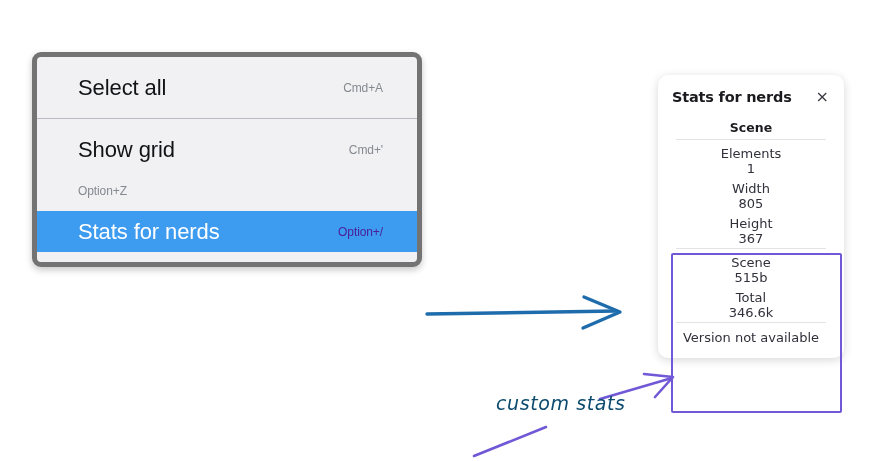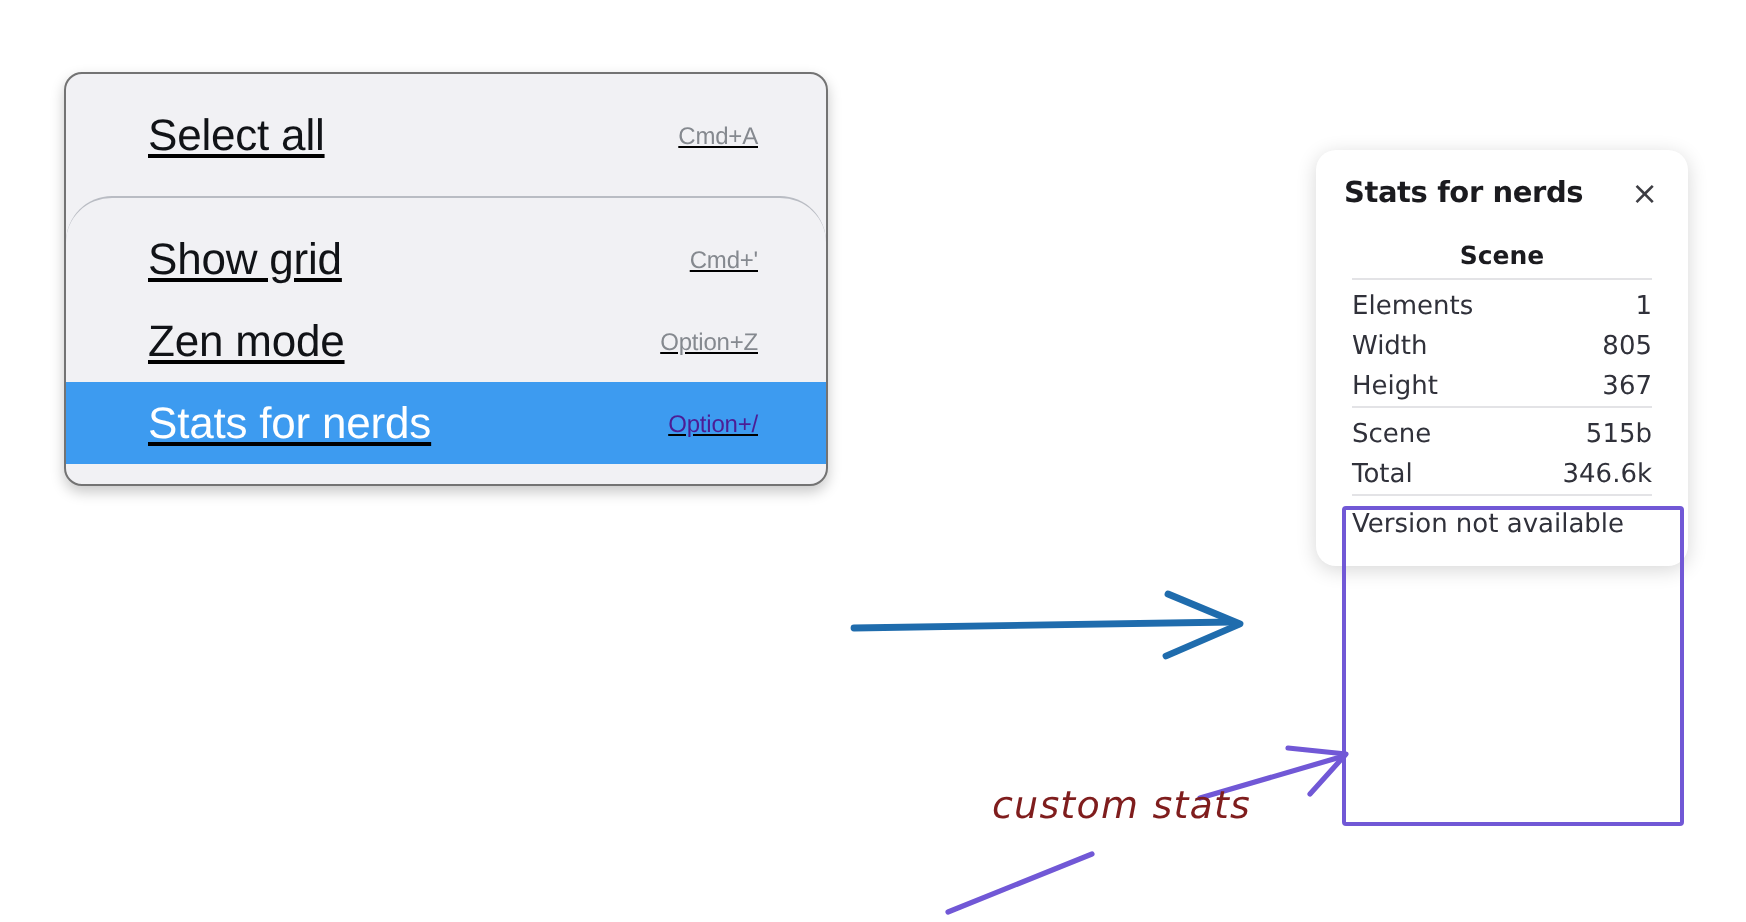--- a/index.html
+++ b/index.html
@@ -4,28 +4,27 @@
 <style>
   html,body{margin:0;padding:0;}
   body{
     width:873px;height:461px;background:#ffffff;position:relative;overflow:hidden;
     font-family:"Liberation Sans",sans-serif;
     -webkit-font-smoothing:antialiased;
   }
 
   
   #context-menu{
-    position:absolute;left:32px;top:36px;width:380px;
-    background:#f1f1f4;border:1px solid #737373;border-radius:9px;
+    position:absolute;left:32px;top:52px;width:380px;
+    background:#f1f1f4;border:5px solid #737373;border-radius:9px;
     box-shadow:0 3px 7px rgba(0,0,0,.22);
     overflow:hidden;
-    text-decoration:underline;
   }
   .menu-group{padding:10px 0;}
-  .menu-group + .menu-group{border-top:1px solid #b9bcc3;border-radius:23px;}
+  .menu-group + .menu-group{border-top:1px solid #b9bcc3;}
   .menu-item{
     display:flex;align-items:center;justify-content:space-between;
     height:41px;padding:0 34px 0 41px;box-sizing:border-box;cursor:default;
   }
   .menu-item .mi-label{font-size:22px;color:#111317;letter-spacing:-.1px;}
   .menu-item .mi-shortcut{font-size:12px;color:#85898f;letter-spacing:-.1px;}
   .menu-item.selected{background:#3d9bf0;}
   .menu-item.selected .mi-label{color:#ffffff;}
   .menu-item.selected .mi-shortcut{color:#4c1d95;}
 
@@ -44,38 +43,38 @@
   .sp-title{font-size:14.5px;font-weight:bold;color:#1b1b1f;letter-spacing:-.2px;}
   .sp-close{font-size:16px;color:#3d3d43;line-height:1;padding:0 1px;cursor:pointer;}
   .sp-inner{padding:0 18px;}
   .sp-section-head{
     text-align:center;font-size:12.5px;font-weight:bold;color:#1b1b1f;
     padding:3px 0 4px 0;
   }
   .sp-rule{height:1px;background:#e3e3e6;margin:0 0 3px 0;}
   .sp-row{
     display:flex;align-items:center;justify-content:space-between;
-    font-size:13px;color:#30313a;padding:2.5px 0;
+    font-size:13px;color:#30313a;padding:2.5px 0;flex-direction:column;
   }
   .sp-row .sp-val{color:#30313a;}
-  .sp-note{font-size:13px;color:#30313a;padding:4px 0 1px 0;}
+  .sp-note{font-size:13px;color:#30313a;padding:4px 0 1px 0;text-align:center;}
 
   
   #custom-stats-box{
     position:absolute;left:671px;top:253px;width:171px;height:160px;
     border:2px solid #7158d6;border-radius:2px;
     box-sizing:border-box;pointer-events:none;
   }
 
   
   #annotations{position:absolute;left:0;top:0;width:873px;height:461px;pointer-events:none;}
   #custom-stats-label{
     position:absolute;left:496px;top:392px;
     font-family:"DejaVu Sans",sans-serif;
-    font-size:19px;color:#7f1d1d;letter-spacing:.6px;
+    font-size:19px;color:#0c4a6e;letter-spacing:.6px;
     font-style:italic;white-space:nowrap;
   }
 </style>
 </head>
 <body>
 
 <div id="context-menu">
 
   <div class="menu-group">
     <div class="menu-item">
@@ -83,21 +82,20 @@
       <span class="mi-shortcut">Cmd+A</span>
     </div>
   </div>
 
   <div class="menu-group">
     <div class="menu-item">
       <span class="mi-label">Show grid</span>
       <span class="mi-shortcut">Cmd+'</span>
     </div>
     <div class="menu-item">
-      <span class="mi-label">Zen mode</span>
       <span class="mi-shortcut">Option+Z</span>
     </div>
     <div class="menu-item selected">
       <span class="mi-label">Stats for nerds</span>
       <span class="mi-shortcut">Option+/</span>
     </div>
   </div>
 
 </div>
 

